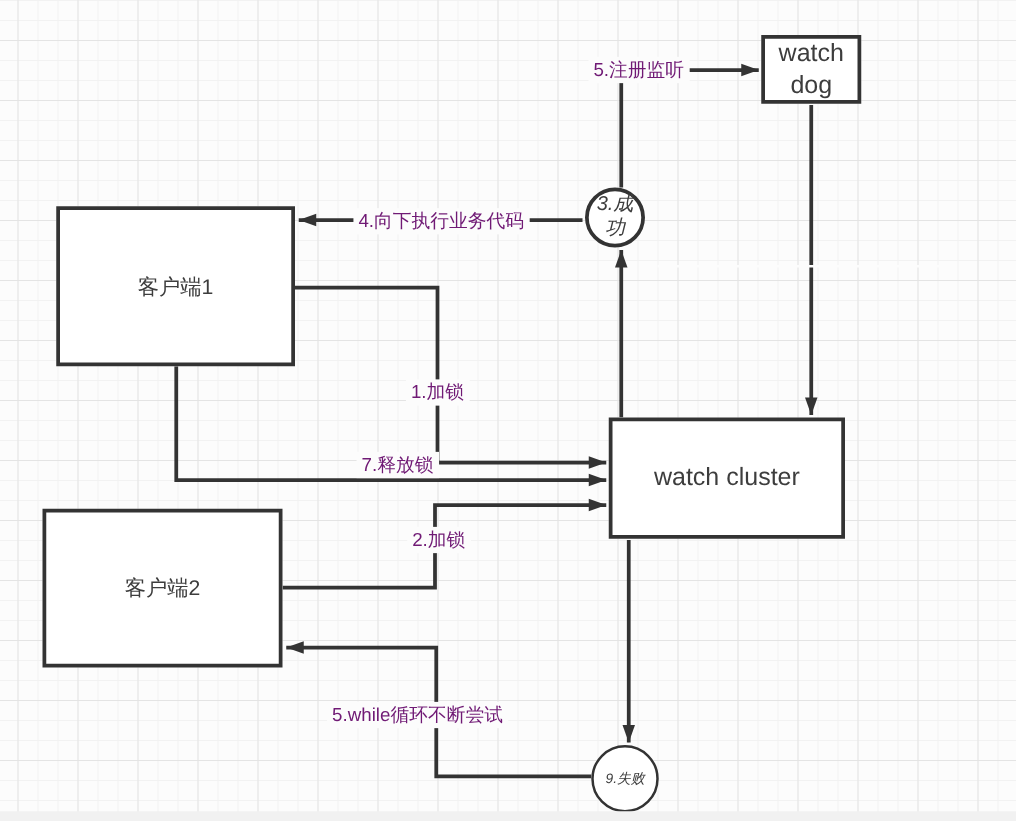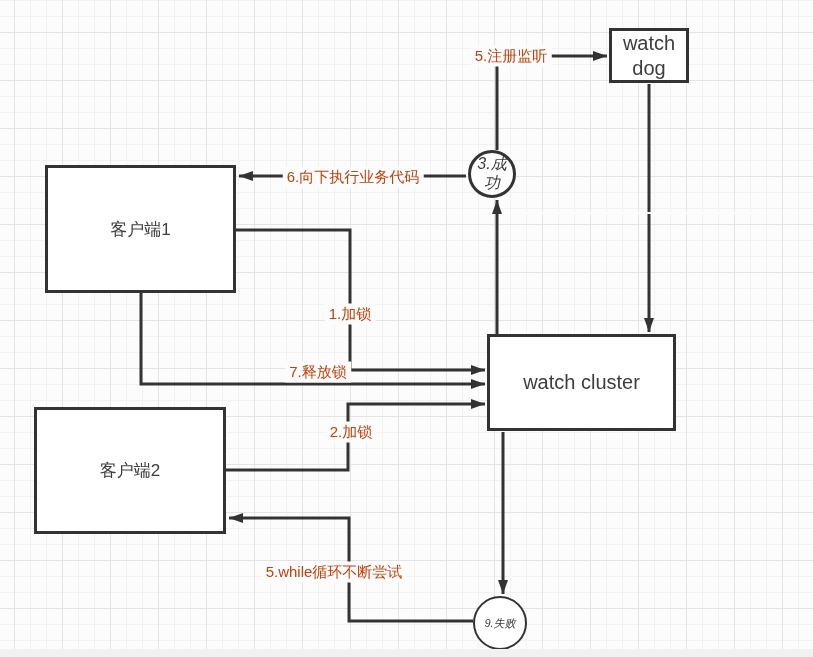--- a/index.html
+++ b/index.html
@@ -29,21 +29,21 @@
     box-sizing:border-box;
     display:flex;align-items:center;justify-content:center;
     text-align:center;color:#3d3d3d;
   }
   .rect{font-size:20px;}
   .circle{border-radius:50%;line-height:1.18;font-style:italic;}
   .elabel{
     position:absolute;
     transform:translate(-50%,-50%);
     background:#fcfcfc;
-    color:#c2410c;
+    color:#701a75;
     font-size:15px;
     white-space:nowrap;
     padding:1px 4px;
   }
   #label-monitor{white-space:normal;width:230px;line-height:18px;font-size:14px;}
   #node-watchdog .inner{width:58px;line-height:1.25;}
   #node-success{font-size:16px;}
   #node-failure{font-size:11px;border-width:2px;}
   #node-client1,#node-client2{font-size:17px;}
   #bottom-strip{
@@ -68,21 +68,21 @@
     <path class="edge" d="M649,84 L649,332" marker-end="url(#arrow)"></path>
     <path class="edge" d="M236,230 L350,230 L350,370 L485,370" marker-end="url(#arrow)"></path>
     <path class="edge" d="M141,293 L141,384 L485,384" marker-end="url(#arrow)"></path>
     <path class="edge" d="M226,470 L348,470 L348,404 L485,404" marker-end="url(#arrow)"></path>
     <path class="edge" d="M503,432 L503,594" marker-end="url(#arrow)"></path>
     <path class="edge" d="M473,621 L349,621 L349,518 L229,518" marker-end="url(#arrow)"></path>
   </svg>
 
   <div class="elabel" style="left:511px;top:56px;">5.注册监听</div>
 
-  <div class="elabel" style="left:353px;top:177px;">6.向下执行业务代码</div>
+  <div class="elabel" style="left:353px;top:177px;">4.向下执行业务代码</div>
 
   <div class="elabel" id="label-monitor" style="left:645px;top:213px;">
   </div>
 
   <div class="elabel" style="left:350px;top:314px;">1.加锁</div>
 
   <div class="elabel" style="left:270px;top:372px;margin-left:48px;">7.释放锁</div>
 
   <div class="elabel" style="left:351px;top:432px;">2.加锁</div>
 

